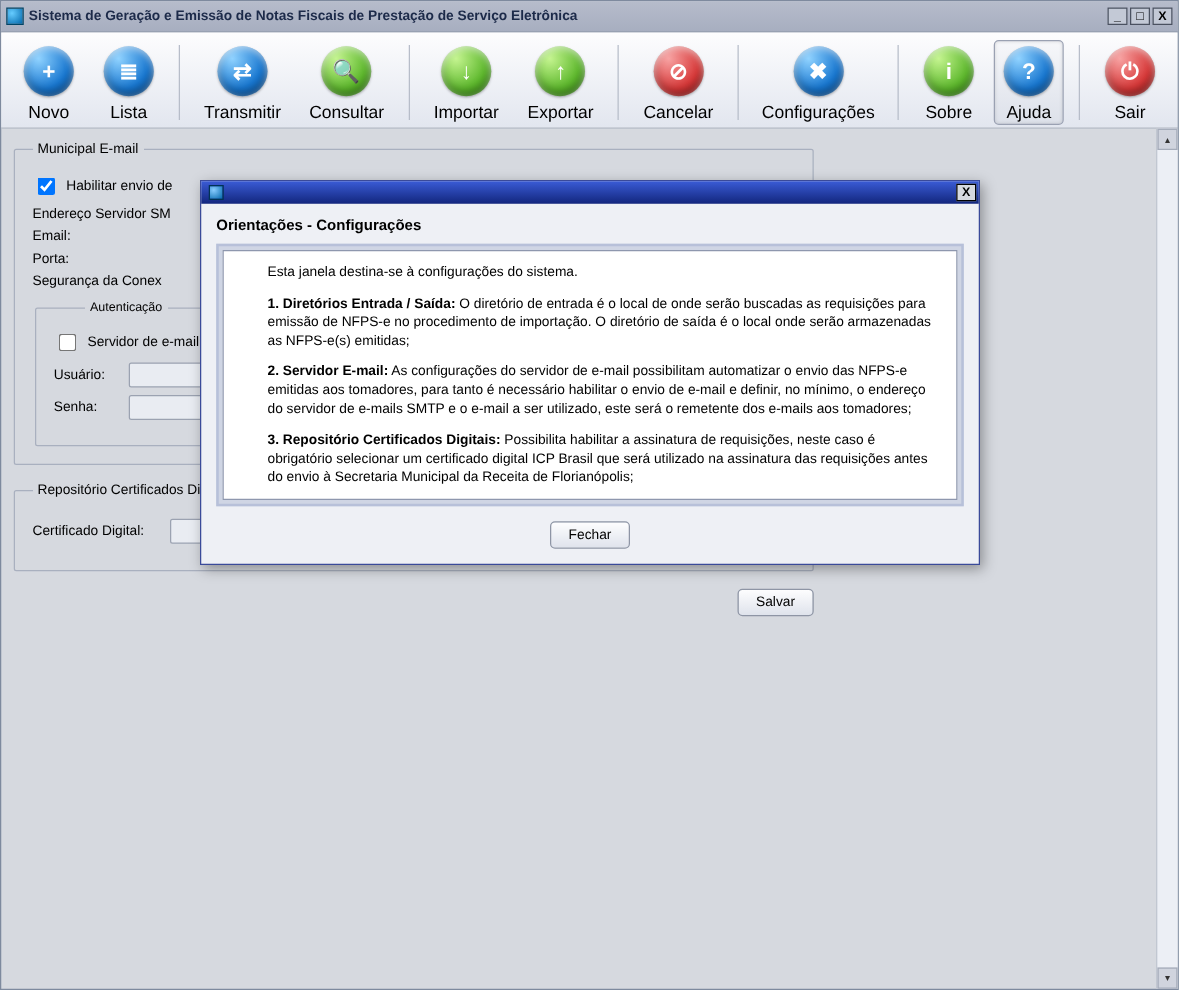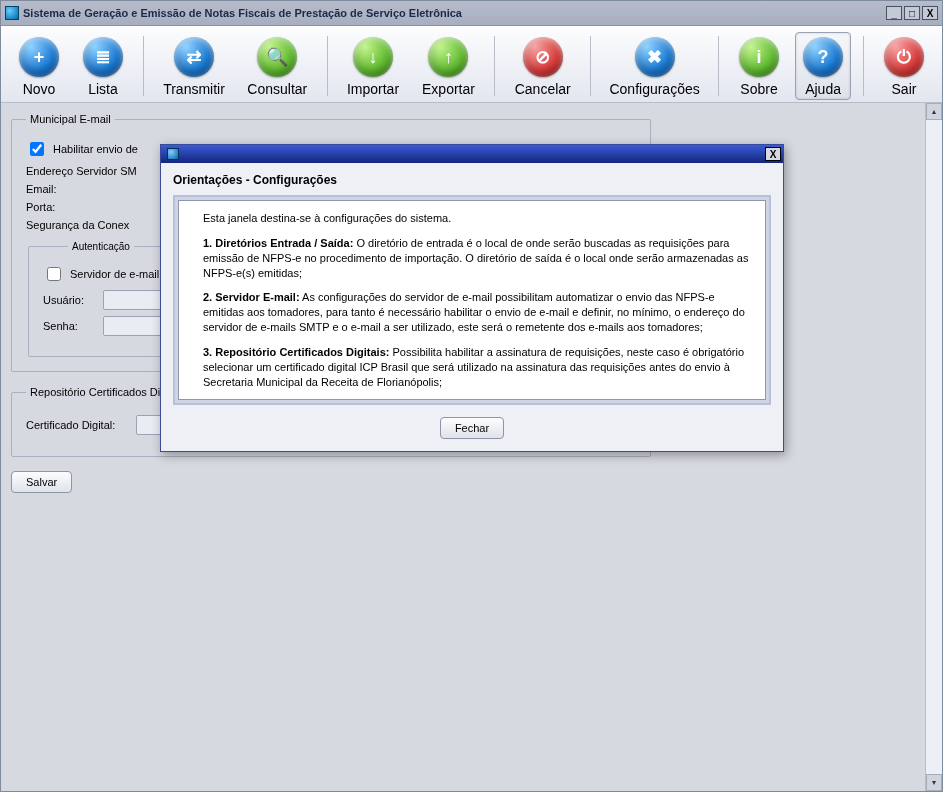--- a/index.html
+++ b/index.html
@@ -192,21 +192,21 @@
     background: #cfd5e4;
   }
   .modal .mbody {
     border: 1px solid #8e97ae;
     background: #fff;
     padding: 10px 12px;
     font-size: 11px;
     line-height: 1.35;
     color: #000;
   }
-  .modal .mbody p { margin: 0 0 10px 0; padding-left: 12px; }
+  .modal .mbody p { margin: 0 0 10px 11px; padding-left: 12px; }
   .modal .mbody b { font-weight: bold; }
   .modal .mfoot {
     padding: 12px; display: flex; justify-content: center;
   }
 </style>
 </head>
 <body>
 
 <div class="window">
 
@@ -342,21 +342,21 @@
             <span class="cval"></span>
             <span class="cbtn">
                 <span>▾</span>
               </span>
           </div>
           <span style="width:14px;"></span>
           <button class="btn" disabled="">Detalhes</button>
         </div>
       </fieldset>
 
-      <div style="width:640px; display:flex; justify-content:flex-start; margin-top:6px;">
+      <div style="width:640px; display:flex; justify-content:flex-end; margin-top:6px;">
         <button class="btn">Salvar</button>
       </div>
 
     </div>
     <div class="vscroll">
       <div class="up">
           <span>▴</span>
         </div>
       <div class="track"></div>
       <div class="down">

